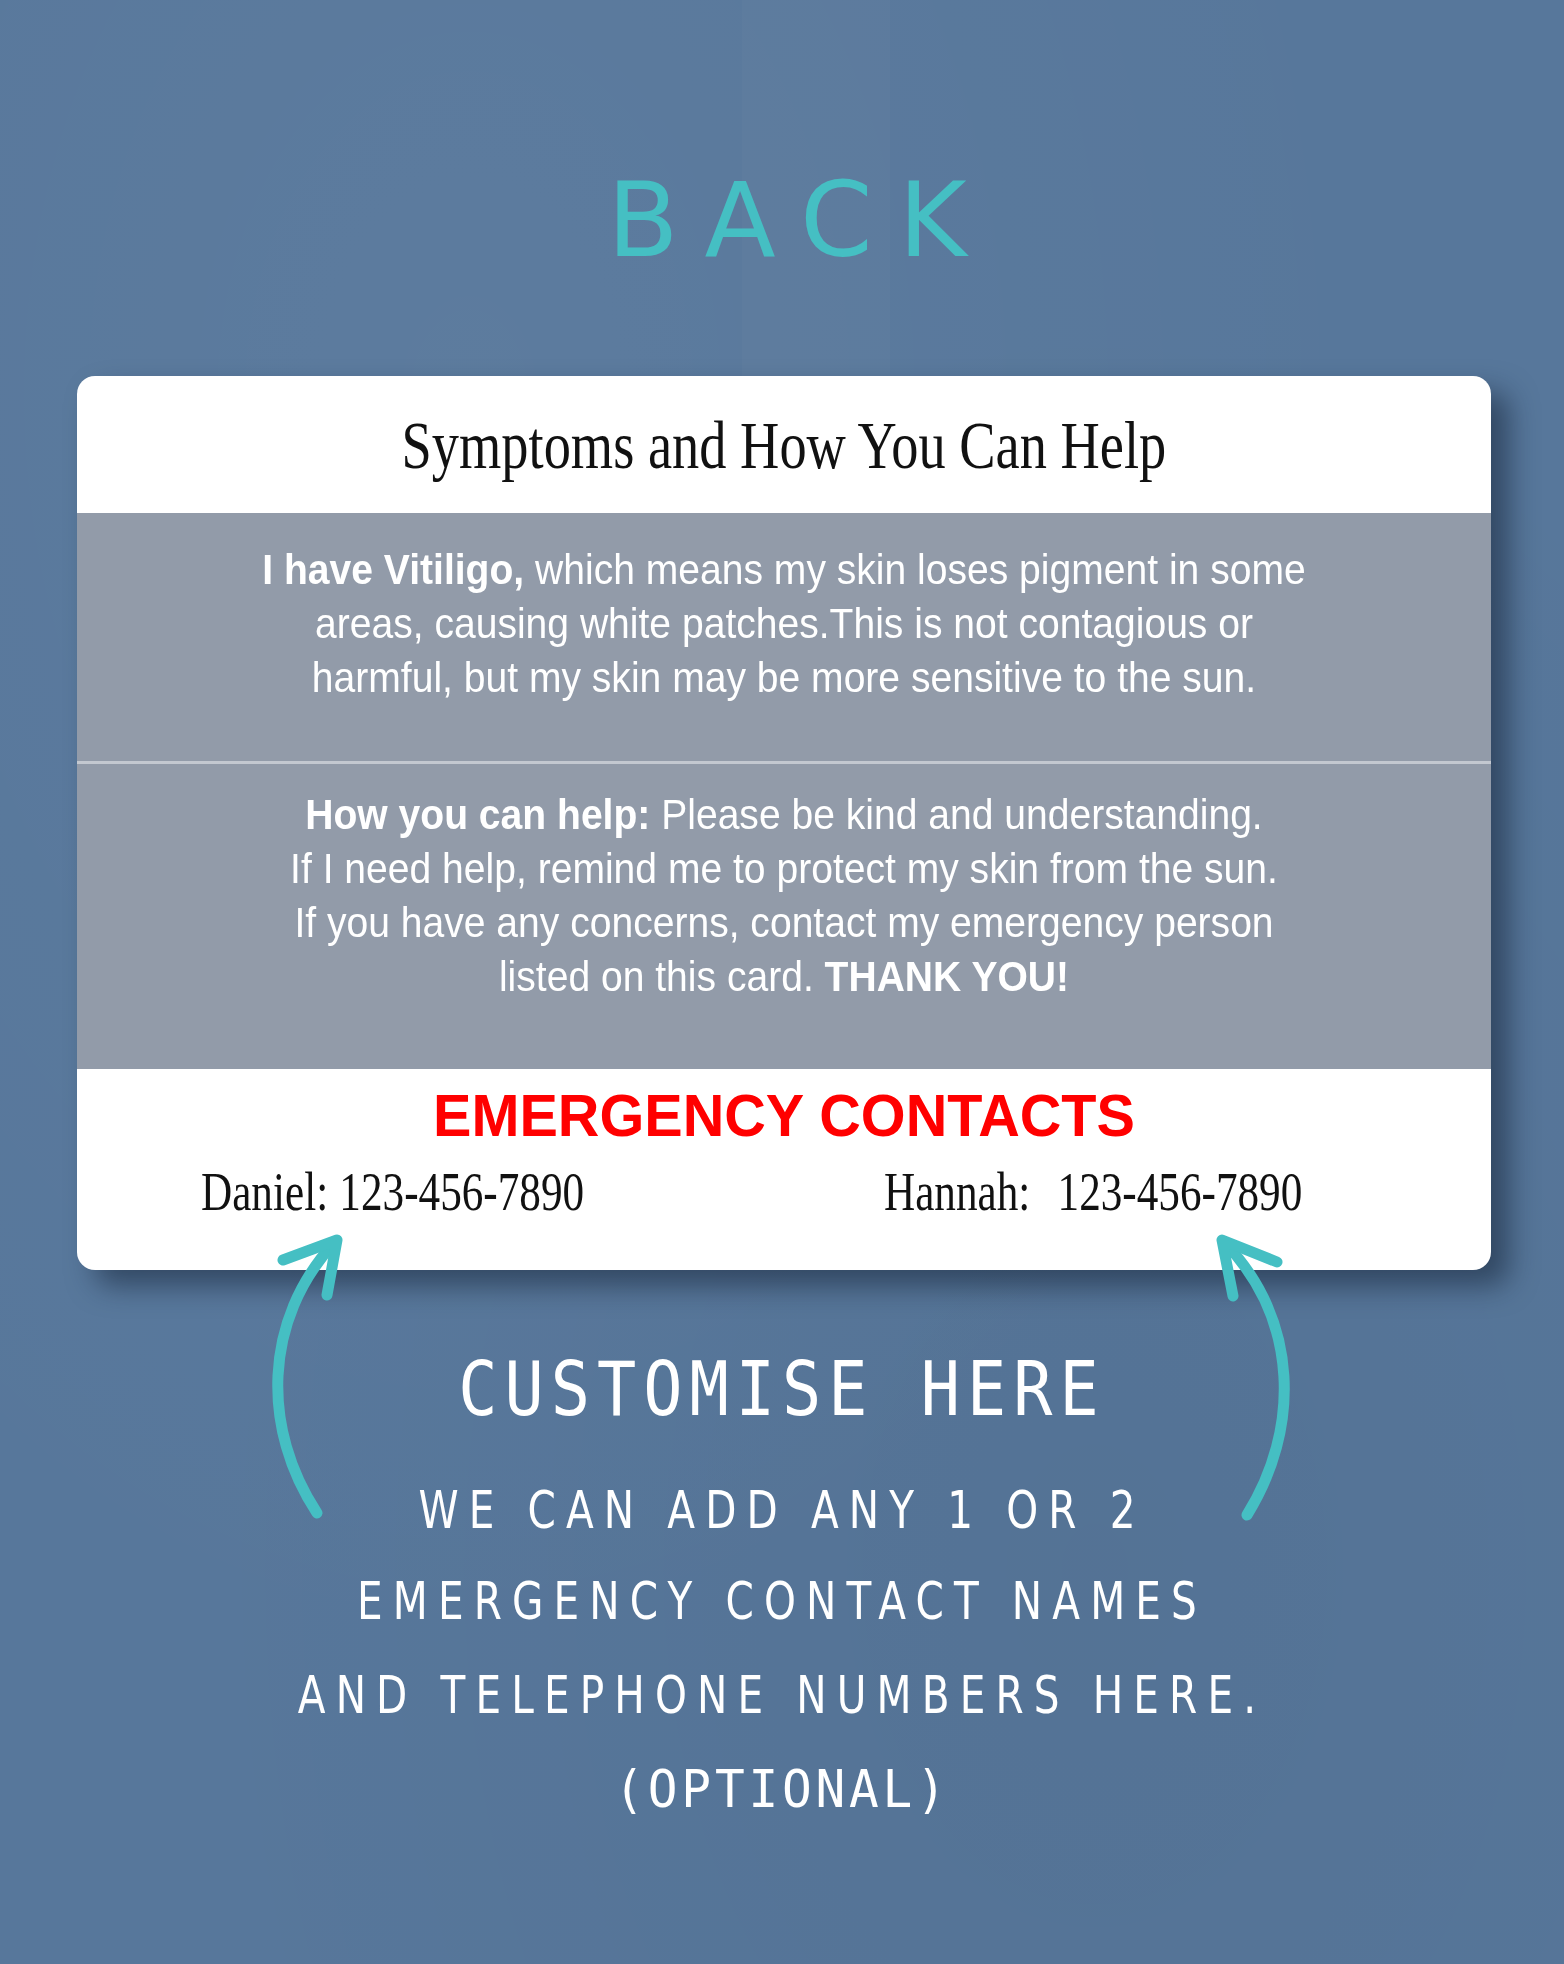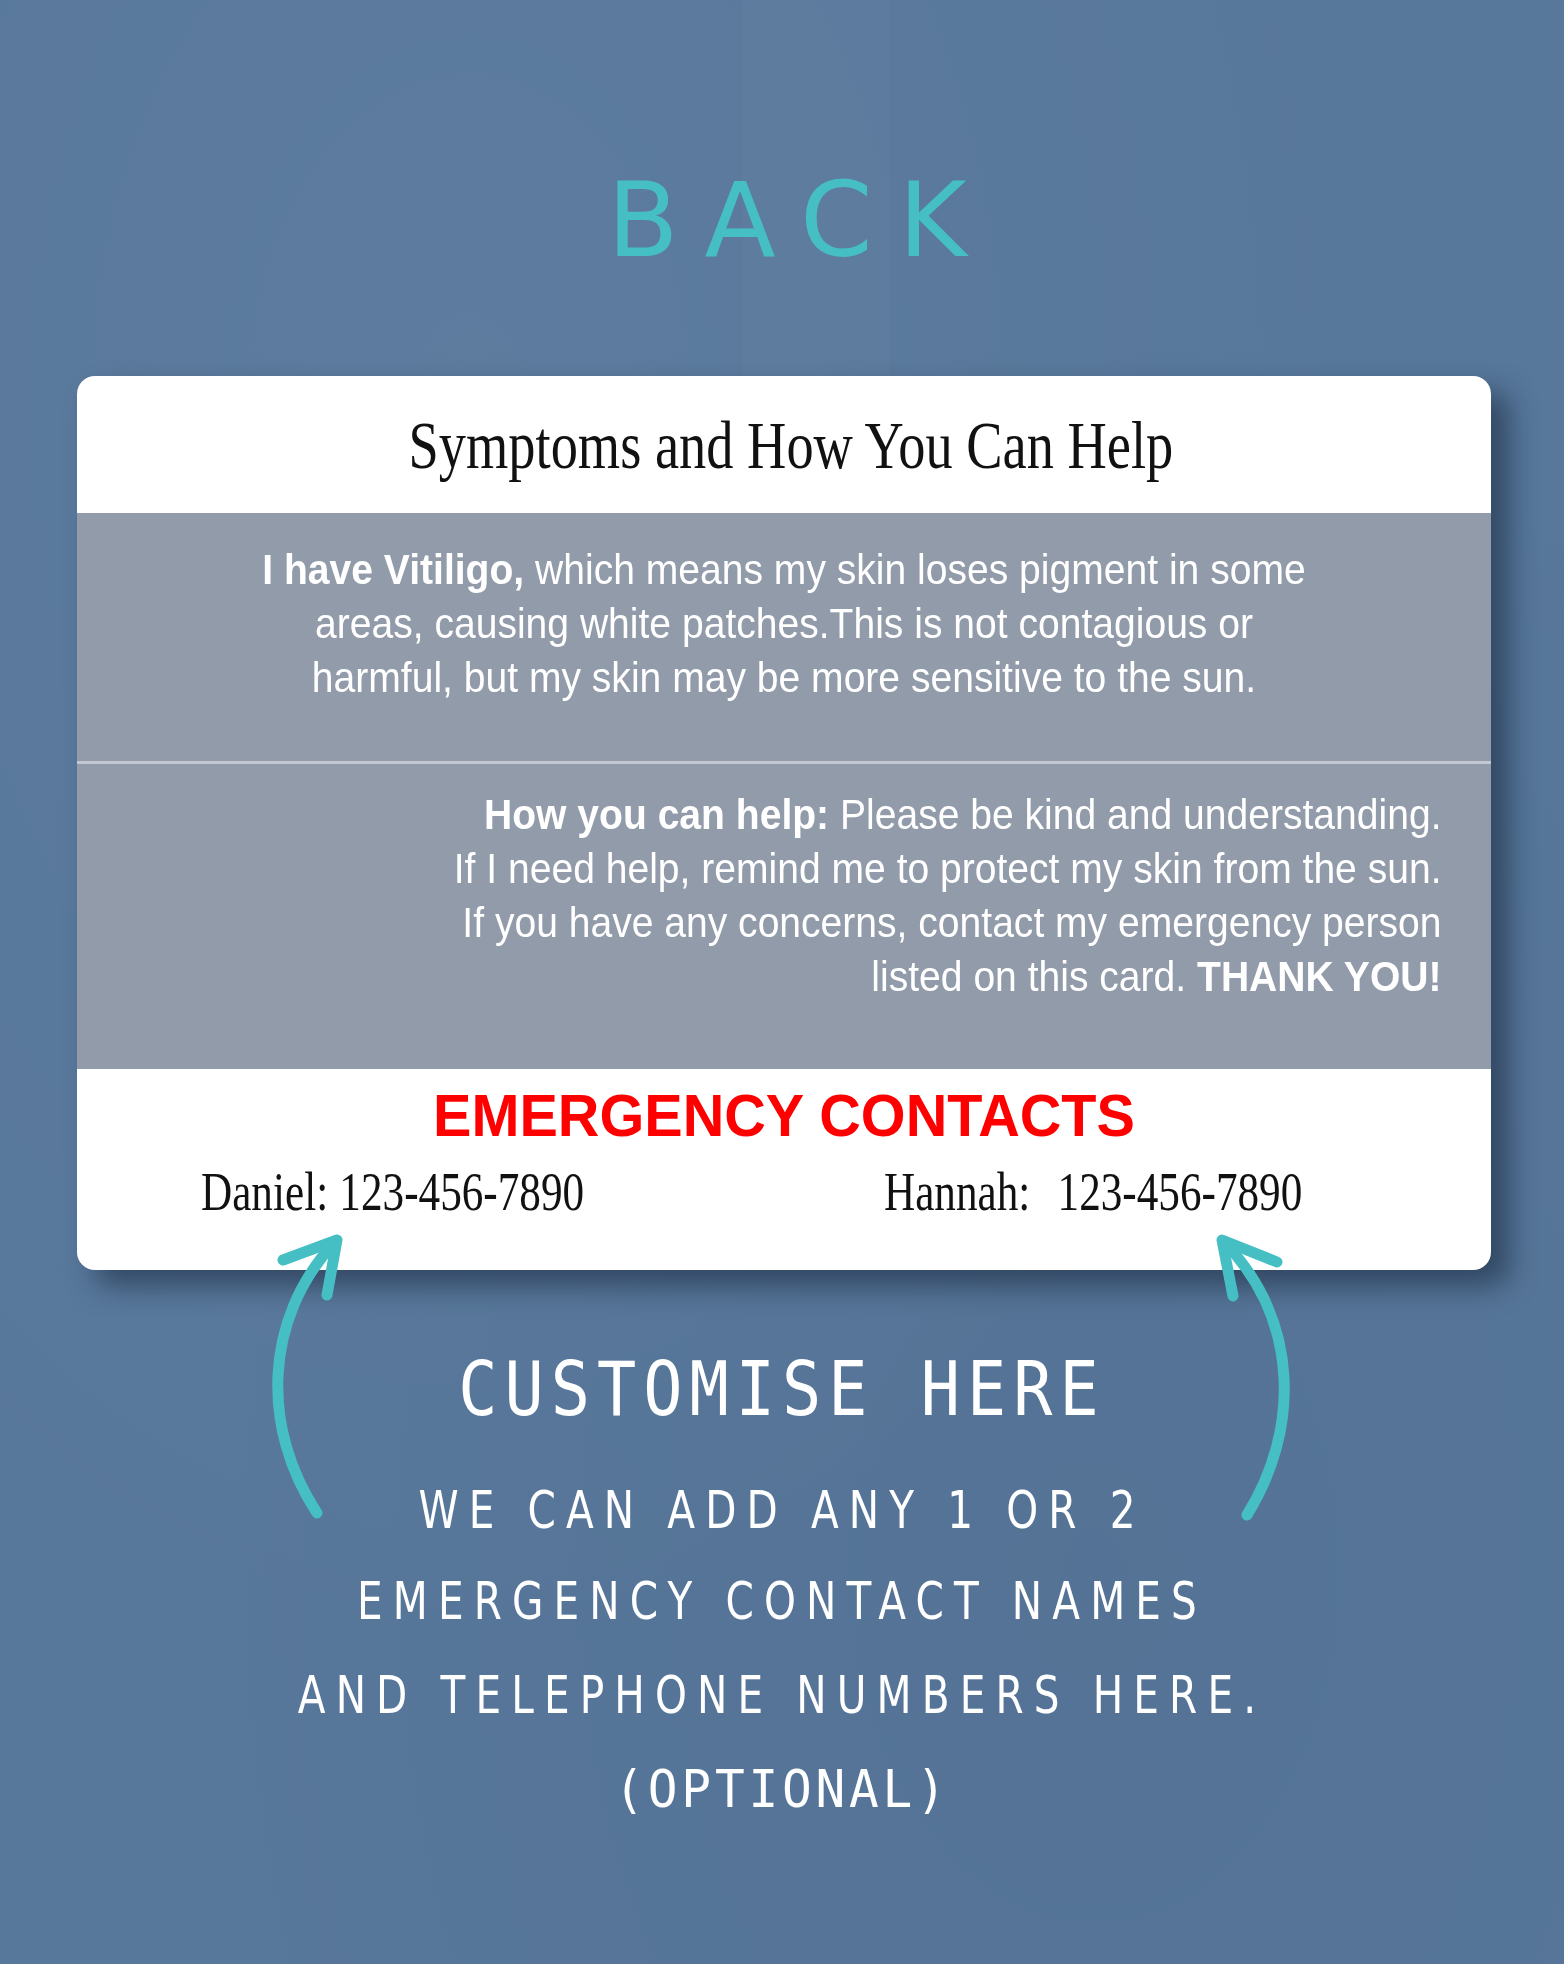--- a/index.html
+++ b/index.html
@@ -21,33 +21,33 @@
     letter-spacing: 26px; padding-left: 36px;
     color: #45bfc3; font-weight: normal;
   }
   .card {
     position: absolute; left: 77px; top: 376px; width: 1414px; height: 894px;
     background: #ffffff; border-radius: 18px; overflow: hidden;
     box-shadow: 18px 16px 28px rgba(20,35,55,0.55);
   }
   .card-header {
     position: absolute; left: 0; top: 0; width: 100%; height: 137px;
-    display: flex; align-items: center; justify-content: center; padding-left: 7px;
+    display: flex; align-items: center; justify-content: center;
   }
   .card-title {
     font-family: "Liberation Serif", serif; font-size: 68px; color: #111;
     transform: scaleX(0.80); white-space: nowrap; margin-top: 2px;
   }
   .band {
     position: absolute; left: 0; width: 100%; background: #929ba9;
     color: #fff; font-family: "Liberation Sans", sans-serif;
     text-align: center;
   }
   .band1 { top: 137px; height: 284px; }
-  .band2 { top: 388px; height: 305px; text-align: right; }
+  .band2 { top: 388px; height: 305px; }
   .band-divider {
     position: absolute; left: 0; width: 100%; top: 385px; height: 3px;
     background: #c3c8d0;
   }
   .band-text {
     position: absolute; left: 0; right: 0;
     font-size: 42px; line-height: 54px;
     transform: scaleX(0.93); transform-origin: center;
   }
   .band1 .band-text { top: 30px; }

